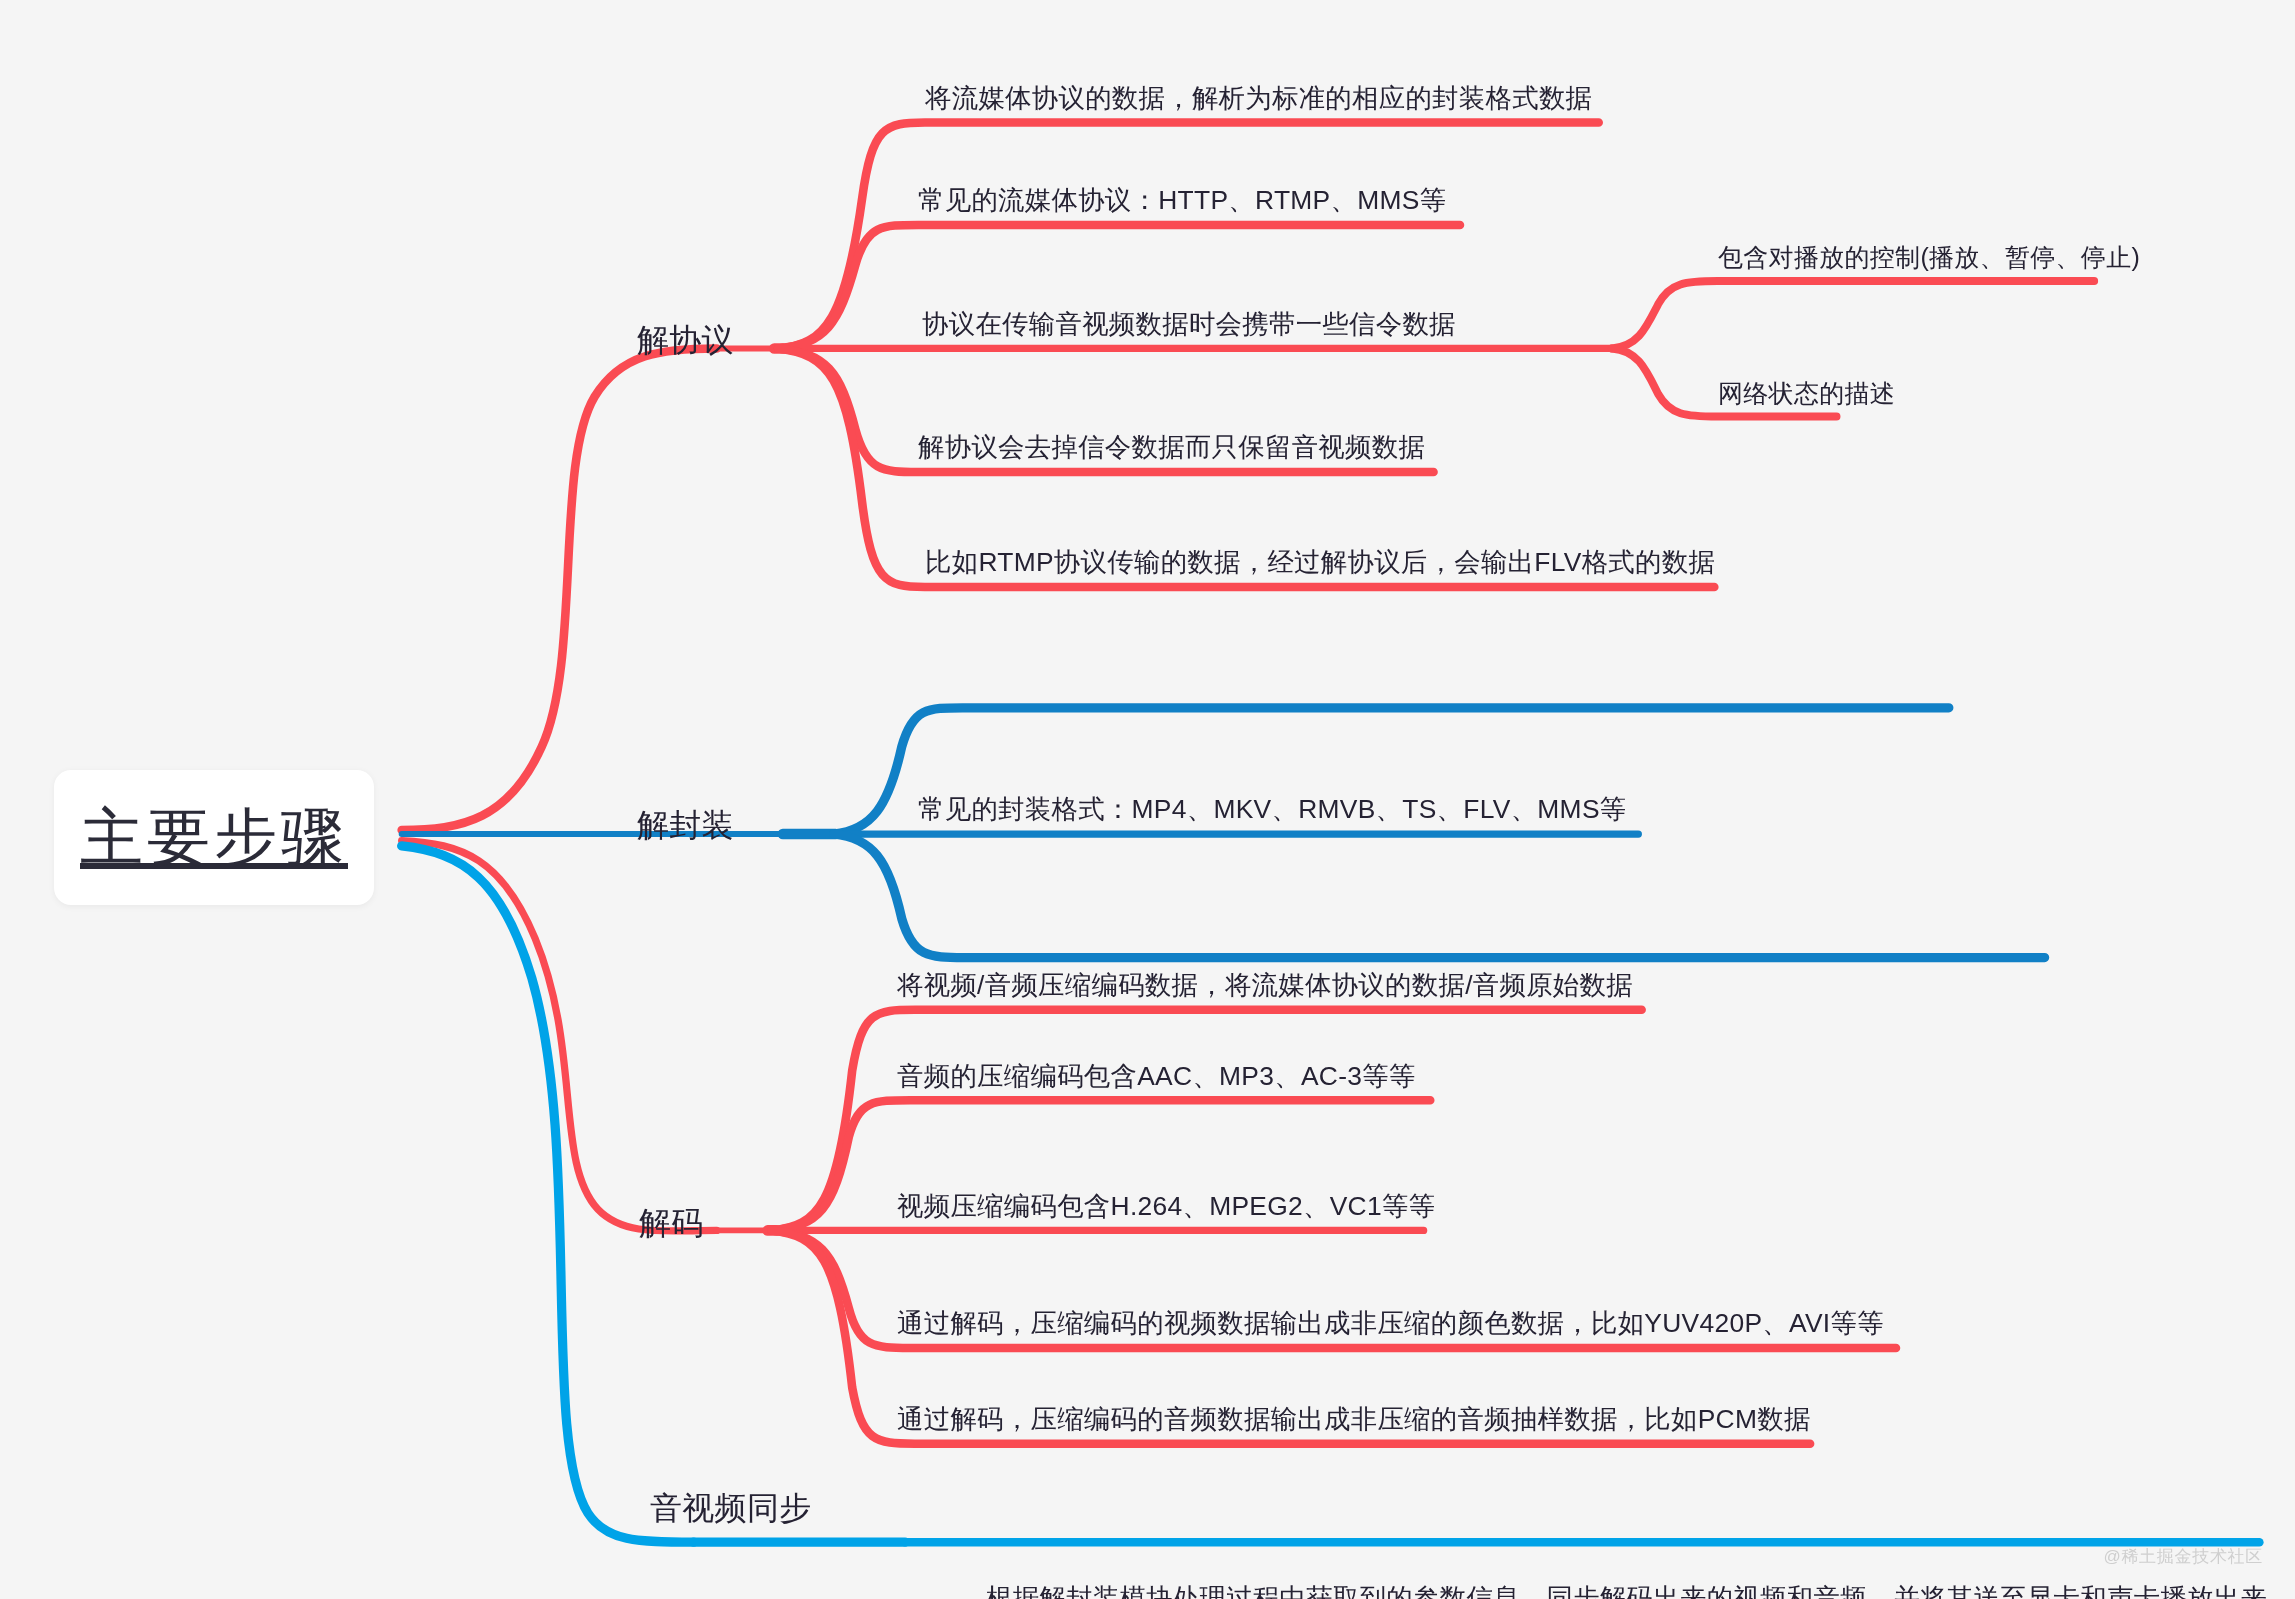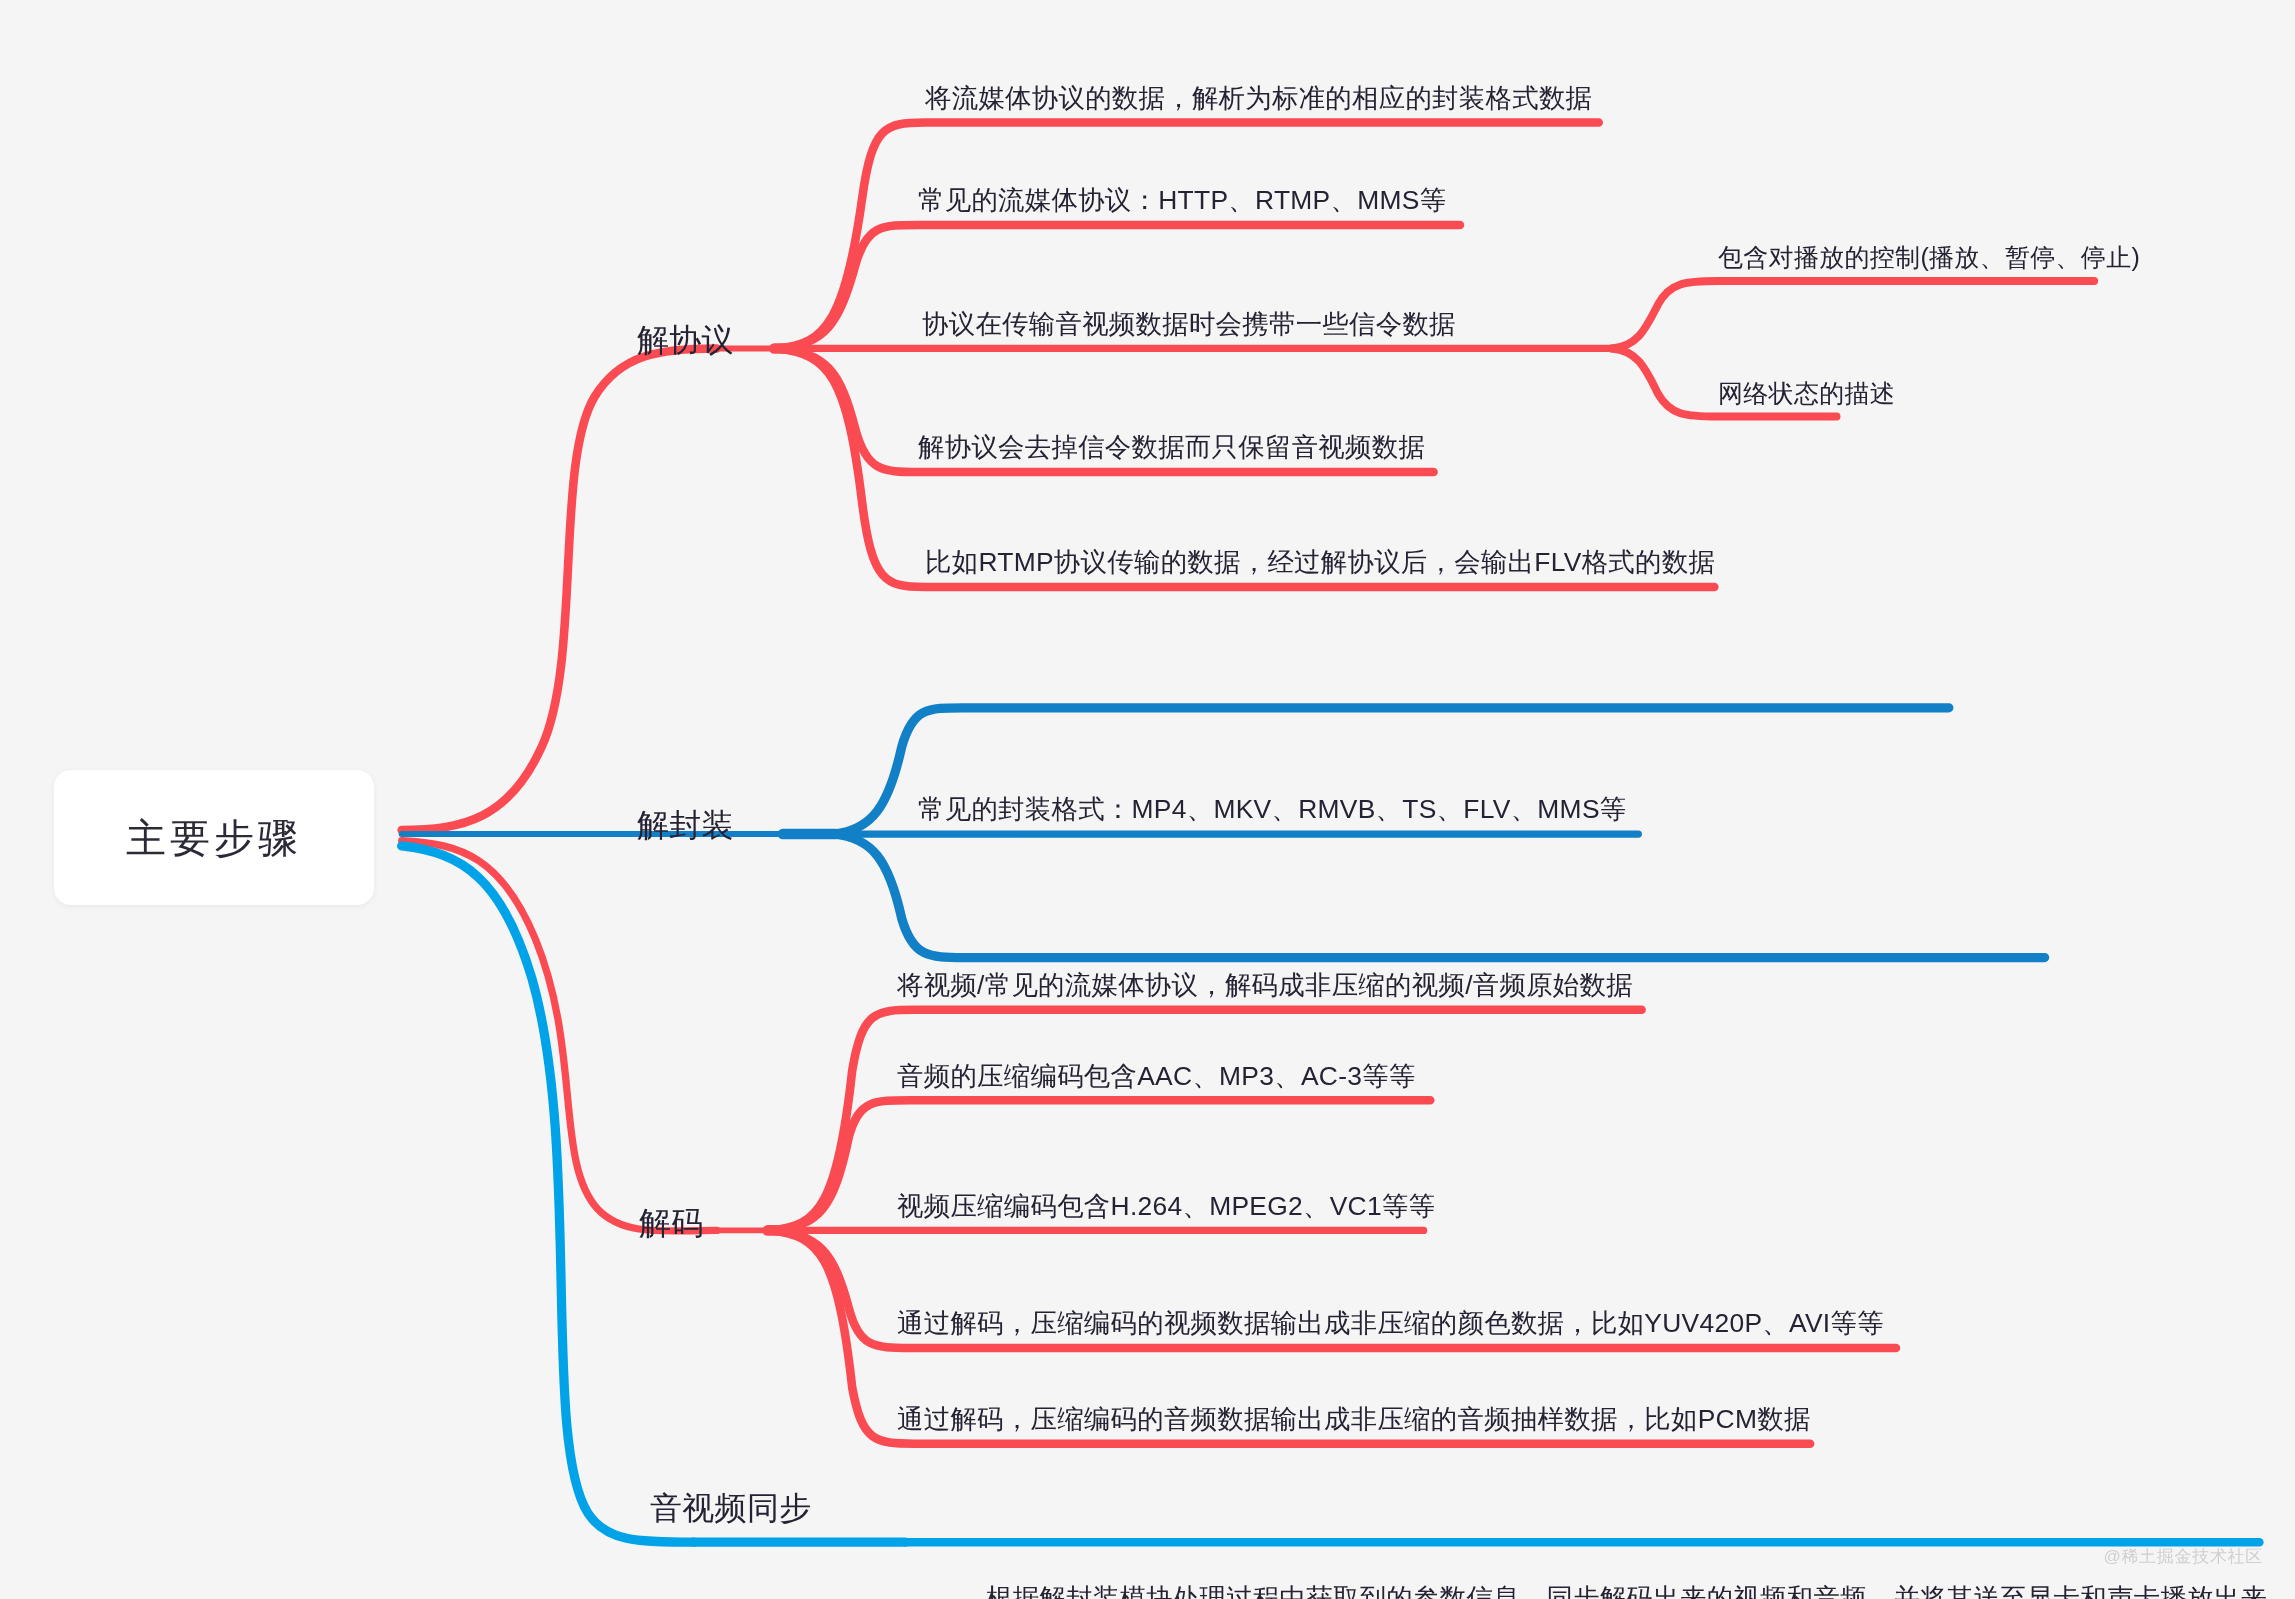--- a/index.html
+++ b/index.html
@@ -38,23 +38,24 @@
     height: 135px;
     background: #ffffff;
     border-radius: 17px;
     box-shadow: 0 1.3px 6.6px rgba(0,0,0,0.05);
     display: flex;
     align-items: center;
     justify-content: center;
   }
   #root-node .root-text {
     color: #2b2b38;
-    font-size: 40px;
+    font-size: 63px;
     letter-spacing: 4px;
     line-height: 1;
+    text-decoration: underline;
   }
   
   .branch-label {
     font-size: 32px;
     margin-left: 19px;
   }
   
   .leaf-label {
     font-size: 26.4px;
   }
@@ -131,21 +132,21 @@
 
   <div class="node-label sub-leaf-label" style="left:1718px; top:245px;">包含对播放的控制(播放、暂停、停止)</div>
   <div class="node-label sub-leaf-label" style="left:1718px; top:381px;font-family:Liberation Serif, serif;">网络状态的描述</div>
 
   <div class="node-label branch-label" style="left:618px; top:809px;">解封装</div>
 
   <div class="node-label leaf-label" style="left:918px; top:796px;">常见的封装格式：MP4、MKV、RMVB、TS、FLV、MMS等</div>
 
   <div class="node-label branch-label" style="left:620px; top:1207px;">解码</div>
 
-  <div class="node-label leaf-label" style="left:897px; top:972px;">将视频/常见的流媒体协议，解码成非压缩的视频/音频原始数据</div>
+  <div class="node-label leaf-label" style="left:897px; top:972px;">将视频/音频压缩编码数据，将流媒体协议的数据/音频原始数据</div>
   <div class="node-label leaf-label" style="left:897px; top:1063px;">音频的压缩编码包含AAC、MP3、AC-3等等</div>
   <div class="node-label leaf-label" style="left:897px; top:1193px;">视频压缩编码包含H.264、MPEG2、VC1等等</div>
   <div class="node-label leaf-label" style="left:897px; top:1310px;">通过解码，压缩编码的视频数据输出成非压缩的颜色数据，比如YUV420P、AVI等等</div>
   <div class="node-label leaf-label" style="left:897px; top:1406px;">通过解码，压缩编码的音频数据输出成非压缩的音频抽样数据，比如PCM数据</div>
 
   <div class="node-label branch-label" style="left:631px; top:1492px;">音视频同步</div>
 
   <div class="node-label leaf-label" style="left:986px; top:1585px;">根据解封装模块处理过程中获取到的参数信息，同步解码出来的视频和音频，并将其送至显卡和声卡播放出来</div>
 
   <div id="watermark">@稀土掘金技术社区</div>

